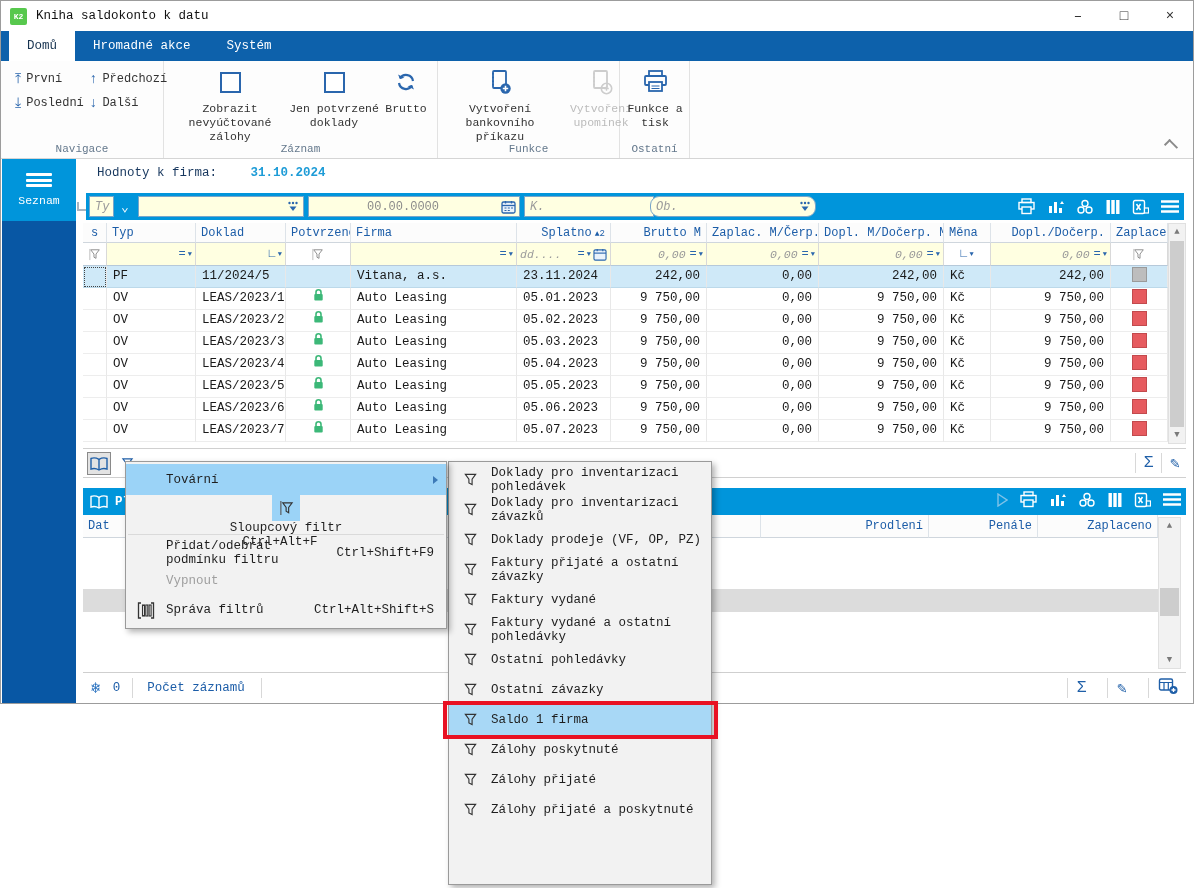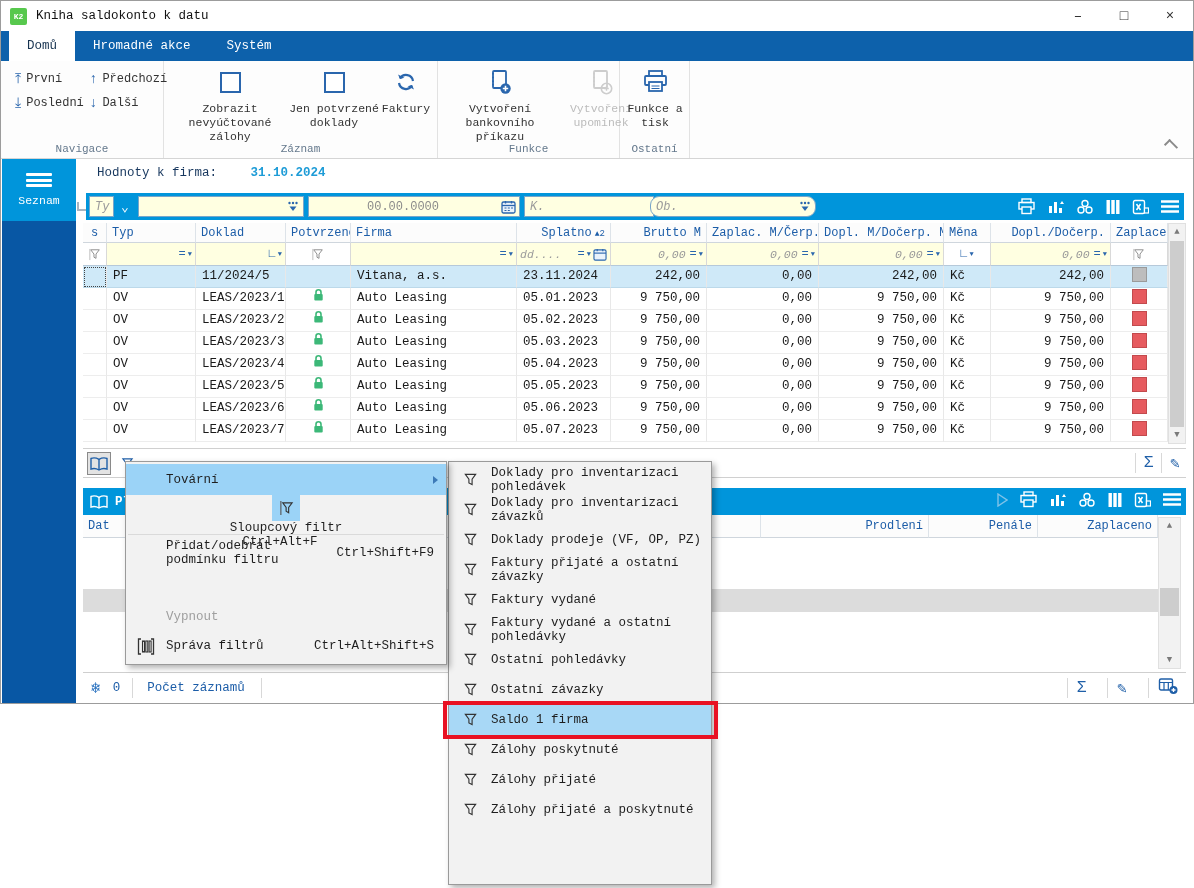--- a/index.html
+++ b/index.html
@@ -187,21 +187,21 @@
         </div>
         <div class="bigbtn" style="left:216px;width:52px;">
           <span class="bicon">
             <svg width="24" height="24" viewBox="0 0 24 24">
                 <path d="M5 13a7 7 0 0 0 13 2.5" fill="none" stroke="#2a66ad" stroke-width="2.2"></path>
                 <path d="M19 11A7 7 0 0 0 6 8.5" fill="none" stroke="#2a66ad" stroke-width="2.2"></path>
                 <path d="M4 4.5 6 9l4.4-1.3z" fill="#2a66ad"></path>
                 <path d="M20 19.5 18 15l-4.4 1.3z" fill="#2a66ad"></path>
               </svg>
           </span>
-          <span class="blabel">Faktury</span>
+          <span class="blabel">Brutto</span>
         </div>
         <div class="rgroup-label">Záznam</div>
       </div>
       <div class="rgroup grp-funkce">
         <div class="bigbtn" style="left:3px;width:118px;">
           <span class="bicon">
             <svg width="26" height="27" viewBox="0 0 26 27">
                 <rect x="6" y="2" width="13" height="17" rx="1" fill="none" stroke="#2a66ad" stroke-width="1.8"></rect>
                 <path d="M6 4v13" stroke="#2a66ad" stroke-width="1.8" stroke-dasharray="1.5 2.2"></path>
                 <circle cx="18.5" cy="19.5" r="5.2" fill="#2a66ad"></circle>
@@ -674,21 +674,21 @@
         </span>
       <span class="mlabel">Sloupcový filtr</span>
       <span class="mshort">Ctrl+Alt+F</span>
     </div>
     <div class="msep"></div>
     <div class="cmi" style="height:29px;">
       <span class="gutter"></span>
       <span class="mlabel">Přidat/odebrat podmínku filtru</span>
       <span class="mshort">Ctrl+Shift+F9</span>
     </div>
-    <div class="cmi disabled" style="height:27px;margin-top:36px;">
+    <div class="cmi disabled" style="height:27px;">
       <span class="gutter"></span>
       <span class="mlabel">Vypnout</span>
     </div>
     <div class="cmi" style="height:32px;">
       <span class="gutter">
           <svg width="18" height="17" viewBox="0 0 18 17">
             <path d="M4 1H1.5v15H4M14 1h2.5v15H14" fill="none" stroke="#333" stroke-width="1.3"></path>
             <rect x="5.5" y="3" width="2" height="11" fill="none" stroke="#333" stroke-width="1.1"></rect>
             <rect x="8.8" y="3" width="2" height="11" fill="none" stroke="#333" stroke-width="1.1"></rect>
             <rect x="12.1" y="3" width="2" height="11" fill="none" stroke="#333" stroke-width="1.1"></rect>

